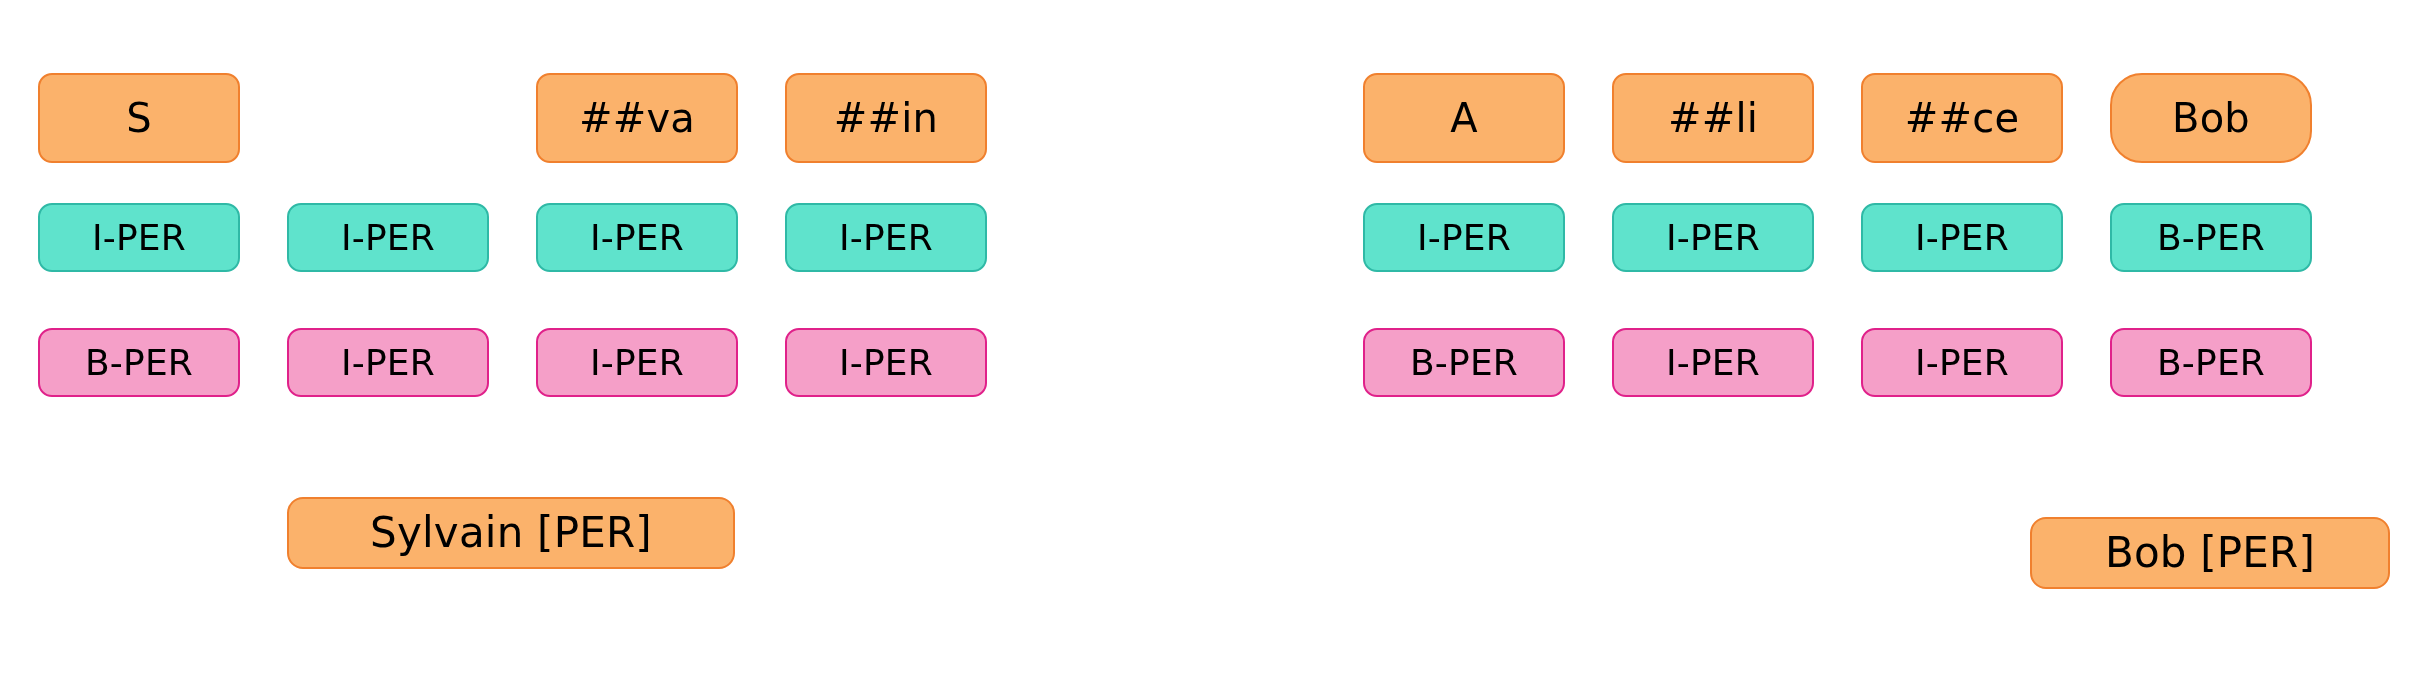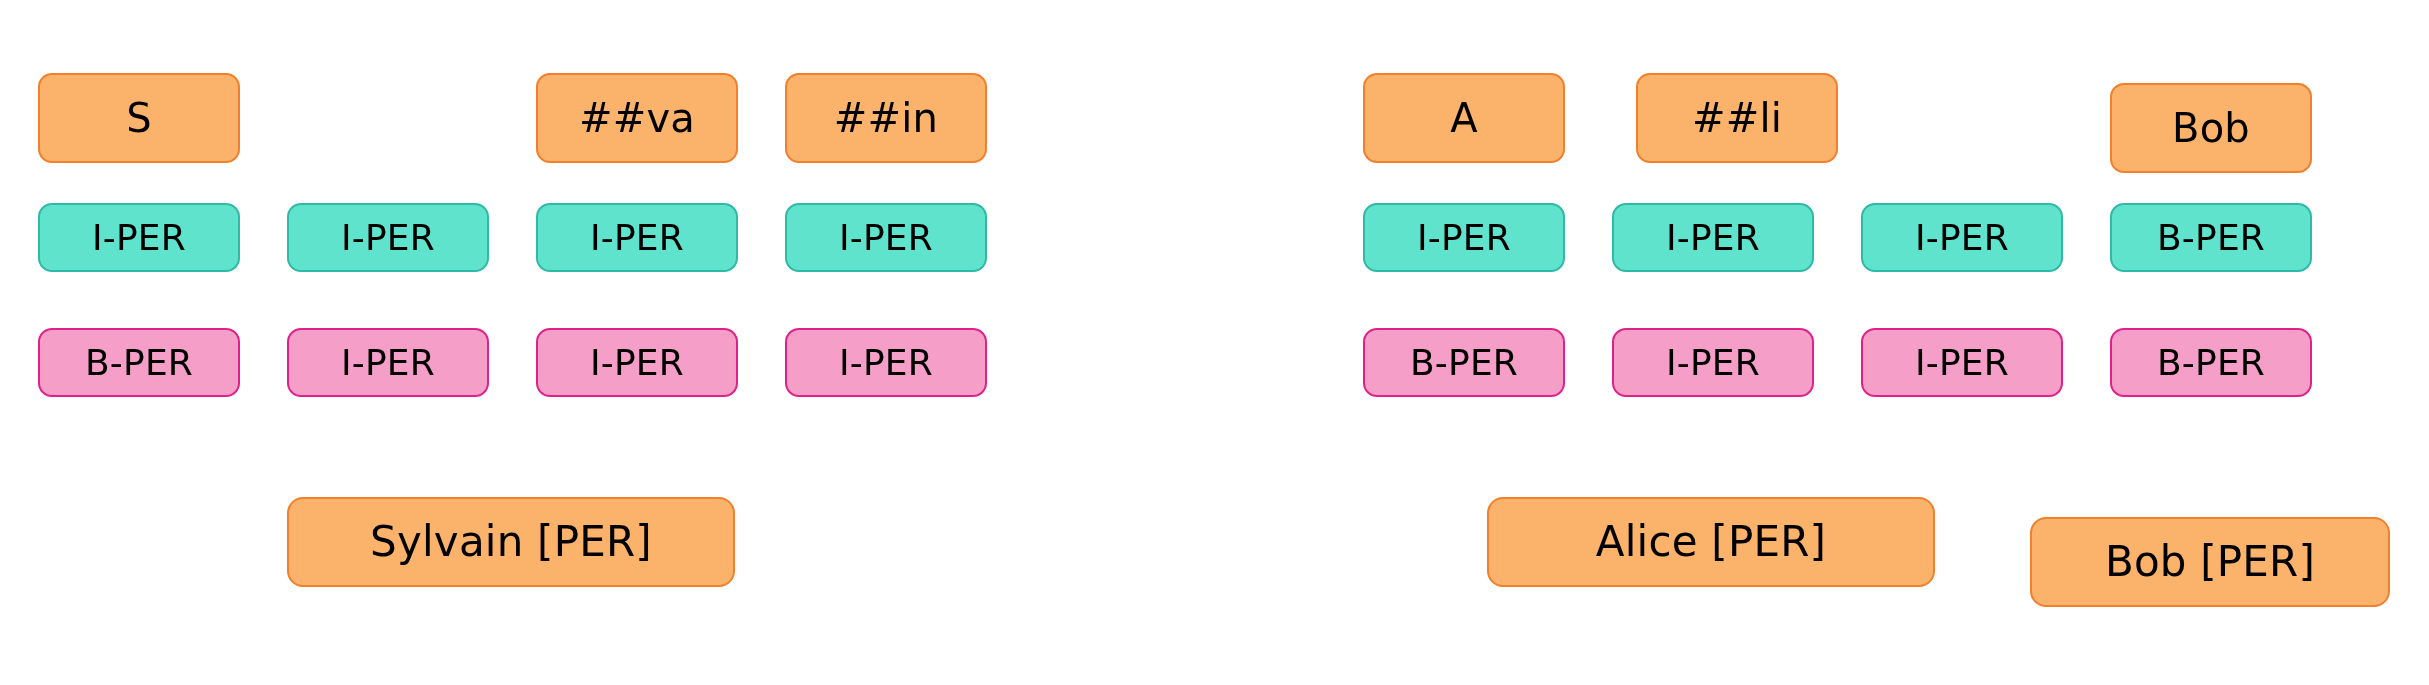--- a/index.html
+++ b/index.html
@@ -52,21 +52,21 @@
     font-size: 36px;
   }
   .cell-pred {
     width: 202px;
     height: 69px;
     background: #F59FC8;
     border-color: #E0218A;
     font-size: 36px;
   }
   .cell-entity {
-    height: 90px;
+    height: 72px;
     background: #FBB26B;
     border-color: #F0802E;
     font-size: 42px;
     border-radius: 16px;
   }
 </style>
 </head>
 <body>
 
 <div id="canvas">
@@ -76,25 +76,25 @@
     <div class="cell cell-gold" style="position: absolute; left: 38px; top: 203px;">I-PER</div>
     <div class="cell cell-gold" style="position: absolute; left: 287px; top: 203px;">I-PER</div>
     <div class="cell cell-gold" style="position: absolute; left: 536px; top: 203px;">I-PER</div>
     <div class="cell cell-gold" style="position: absolute; left: 785px; top: 203px;">I-PER</div>
     <div class="cell cell-pred" style="position: absolute; left: 38px; top: 328px;">B-PER</div>
     <div class="cell cell-pred" style="position: absolute; left: 287px; top: 328px;">I-PER</div>
     <div class="cell cell-pred" style="position: absolute; left: 536px; top: 328px;">I-PER</div>
     <div class="cell cell-pred" style="position: absolute; left: 785px; top: 328px;">I-PER</div>
     <div class="cell cell-entity" style="position: absolute; left: 287px; top: 497px; width: 448px;">Sylvain [PER]</div>
     <div class="cell cell-token" style="position: absolute; left: 1363px; top: 73px;">A</div>
-    <div class="cell cell-token" style="position: absolute; left: 1612px; top: 73px; margin-left: 24px;">##li</div>
-    <div class="cell cell-token" style="position: absolute; left: 2110px; top: 83px;">Bob</div>
+    <div class="cell cell-token" style="position: absolute; left: 1612px; top: 73px;">##li</div>
+    <div class="cell cell-token" style="position: absolute; left: 1861px; top: 73px;">##ce</div>
+    <div class="cell cell-token" style="position: absolute; left: 2110px; top: 73px; border-radius: 32px;">Bob</div>
     <div class="cell cell-gold" style="position: absolute; left: 1363px; top: 203px;">I-PER</div>
     <div class="cell cell-gold" style="position: absolute; left: 1612px; top: 203px;">I-PER</div>
     <div class="cell cell-gold" style="position: absolute; left: 1861px; top: 203px;">I-PER</div>
     <div class="cell cell-gold" style="position: absolute; left: 2110px; top: 203px;">B-PER</div>
     <div class="cell cell-pred" style="position: absolute; left: 1363px; top: 328px;">B-PER</div>
     <div class="cell cell-pred" style="position: absolute; left: 1612px; top: 328px;">I-PER</div>
     <div class="cell cell-pred" style="position: absolute; left: 1861px; top: 328px;">I-PER</div>
     <div class="cell cell-pred" style="position: absolute; left: 2110px; top: 328px;">B-PER</div>
-    <div class="cell cell-entity" style="position: absolute; left: 1487px; top: 497px; width: 448px;">Alice [PER]</div>
     <div class="cell cell-entity" style="position: absolute; left: 2030px; top: 517px; width: 360px;">Bob [PER]</div>
   </div>
 
 </body></html>

